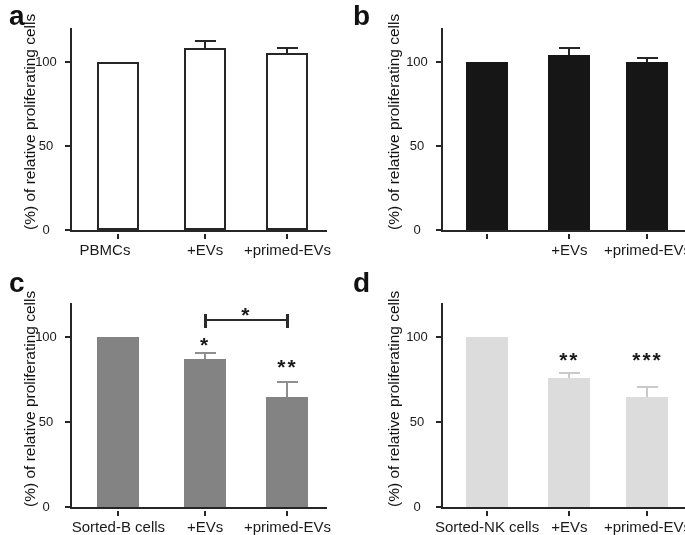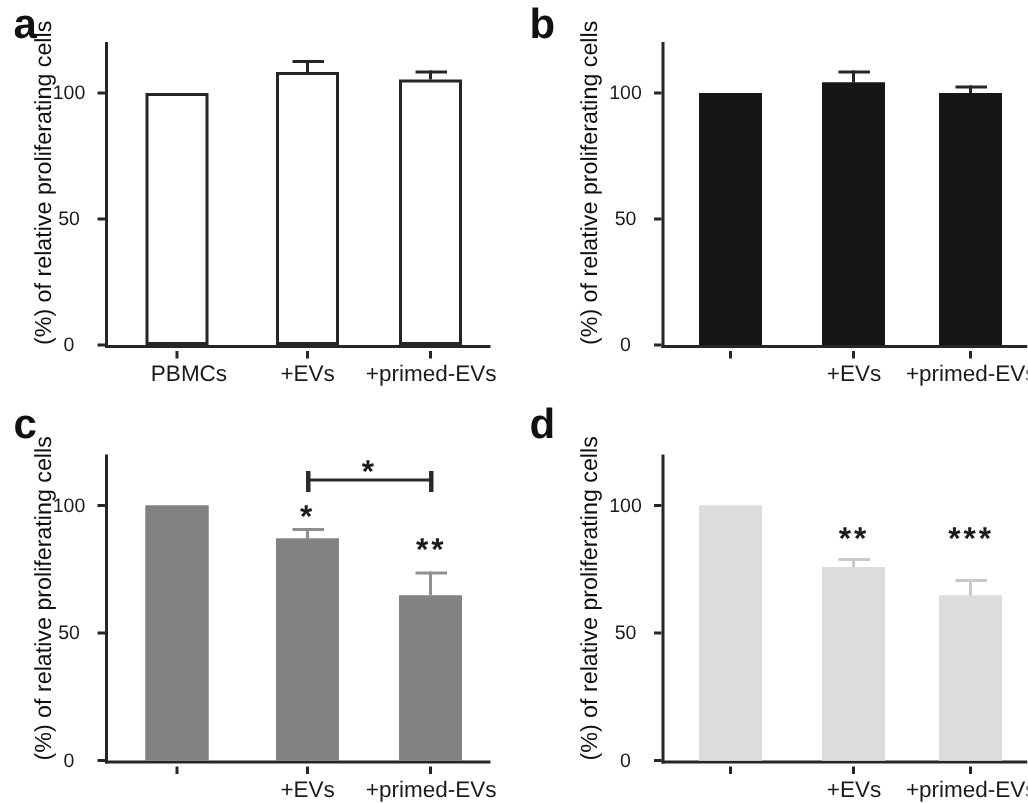--- a/index.html
+++ b/index.html
@@ -103,21 +103,21 @@
     <div class="ylabel" style="width: 202px; left: -71px; top: 119px;">(%) of relative proliferating cells</div>
     <div class="plot" style="left: 70px; top: 28px; width: 255px; height: 202px;">
         <div class="ytick" style="left: -7px; bottom: -1px;"></div>
         <span class="yticklab" style="bottom: -7px; position: absolute;">0</span>
         <div class="ytick" style="left: -7px; bottom: 83.1667px;"></div>
         <span class="yticklab" style="bottom: 77.1667px; position: absolute;">50</span>
         <div class="ytick" style="left: -7px; bottom: 167.333px;"></div>
         <span class="yticklab" style="bottom: 161.333px; position: absolute;">100</span>
         <div class="xtick" style="left: 45.41px; bottom: -9px;"></div>
         <div class="bar" style="left: 25.41px; width: 42px; height: 168.333px; background: rgb(255, 255, 255); border-color: rgb(38, 38, 38);"></div>
-        <span class="xlab" style="left: 54px; bottom: -28px;">PBMCs</span>
+        <span class="xlab" style="left: 33px; bottom: -28px;">PBMCs</span>
         <div class="xtick" style="left: 132.11px; bottom: -9px;"></div>
         <div class="bar" style="left: 112.11px; width: 42px; height: 181.8px; background: rgb(255, 255, 255); border-color: rgb(38, 38, 38);"></div>
         <div class="errline" style="left: 132.11px; bottom: 181.8px; height: 8.41667px; background: rgb(38, 38, 38);"></div>
         <div class="errcap" style="left: 122.61px; width: 21px; bottom: 188.217px; background: rgb(38, 38, 38);"></div>
         <span class="xlab" style="left: 133.11px; bottom: -28px;">+EVs</span>
         <div class="xtick" style="left: 214.475px; bottom: -9px;"></div>
         <div class="bar" style="left: 194.475px; width: 42px; height: 176.75px; background: rgb(255, 255, 255); border-color: rgb(38, 38, 38);"></div>
         <div class="errline" style="left: 214.475px; bottom: 176.75px; height: 6.73333px; background: rgb(38, 38, 38);"></div>
         <div class="errcap" style="left: 204.975px; width: 21px; bottom: 181.483px; background: rgb(38, 38, 38);"></div>
         <span class="xlab" style="left: 215.475px; bottom: -28px;">+primed-EVs</span>
@@ -154,20 +154,21 @@
     <div class="ylabel" style="width: 204px; left: -72px; top: 128px;">(%) of relative proliferating cells</div>
     <div class="plot" style="left: 70px; top: 36px; width: 255px; height: 204px;">
         <div class="ytick" style="left: -7px; bottom: -1px;"></div>
         <span class="yticklab" style="bottom: -7px; position: absolute;">0</span>
         <div class="ytick" style="left: -7px; bottom: 84px;"></div>
         <span class="yticklab" style="bottom: 78px; position: absolute;">50</span>
         <div class="ytick" style="left: -7px; bottom: 169px;"></div>
         <span class="yticklab" style="bottom: 163px; position: absolute;">100</span>
         <div class="xtick" style="left: 45.41px; bottom: -9px;"></div>
         <div class="bar" style="left: 25.41px; width: 42px; height: 170px; background: rgb(131, 131, 131); border-color: rgb(131, 131, 131);"></div>
+        <span class="xlab" style="left: 46.41px; bottom: -28px;">Sorted-B cells</span>
         <div class="xtick" style="left: 132.11px; bottom: -9px;"></div>
         <div class="bar" style="left: 112.11px; width: 42px; height: 147.9px; background: rgb(131, 131, 131); border-color: rgb(131, 131, 131);"></div>
         <div class="errline" style="left: 132.11px; bottom: 147.9px; height: 6.8px; background: rgb(143, 143, 143);"></div>
         <div class="errcap" style="left: 122.61px; width: 21px; bottom: 152.7px; background: rgb(143, 143, 143);"></div>
         <span class="xlab" style="left: 133.11px; bottom: -28px;">+EVs</span>
         <div class="xtick" style="left: 214.475px; bottom: -9px;"></div>
         <div class="bar" style="left: 194.475px; width: 42px; height: 110.5px; background: rgb(131, 131, 131); border-color: rgb(131, 131, 131);"></div>
         <div class="errline" style="left: 214.475px; bottom: 110.5px; height: 15.3px; background: rgb(143, 143, 143);"></div>
         <div class="errcap" style="left: 204.975px; width: 21px; bottom: 123.8px; background: rgb(143, 143, 143);"></div>
         <span class="xlab" style="left: 215.475px; bottom: -28px;">+primed-EVs</span>
@@ -185,20 +186,21 @@
     <div class="ylabel" style="width: 204px; left: -50px; top: 128px;">(%) of relative proliferating cells</div>
     <div class="plot" style="left: 99px; top: 36px; width: 242px; height: 204px;">
         <div class="ytick" style="left: -7px; bottom: -1px;"></div>
         <span class="yticklab" style="bottom: -7px; position: absolute;">0</span>
         <div class="ytick" style="left: -7px; bottom: 84px;"></div>
         <span class="yticklab" style="bottom: 78px; position: absolute;">50</span>
         <div class="ytick" style="left: -7px; bottom: 169px;"></div>
         <span class="yticklab" style="bottom: 163px; position: absolute;">100</span>
         <div class="xtick" style="left: 43.044px; bottom: -9px;"></div>
         <div class="bar" style="left: 23.044px; width: 42px; height: 170px; background: rgb(220, 220, 220); border-color: rgb(220, 220, 220);"></div>
+        <span class="xlab" style="left: 44.044px; bottom: -28px;">Sorted-NK cells</span>
         <div class="xtick" style="left: 125.324px; bottom: -9px;"></div>
         <div class="bar" style="left: 105.324px; width: 42px; height: 129.2px; background: rgb(220, 220, 220); border-color: rgb(220, 220, 220);"></div>
         <div class="errline" style="left: 125.324px; bottom: 129.2px; height: 5.95px; background: rgb(201, 201, 201);"></div>
         <div class="errcap" style="left: 115.824px; width: 21px; bottom: 133.15px; background: rgb(201, 201, 201);"></div>
         <span class="xlab" style="left: 126.324px; bottom: -28px;">+EVs</span>
         <div class="xtick" style="left: 203.49px; bottom: -9px;"></div>
         <div class="bar" style="left: 183.49px; width: 42px; height: 110.5px; background: rgb(220, 220, 220); border-color: rgb(220, 220, 220);"></div>
         <div class="errline" style="left: 203.49px; bottom: 110.5px; height: 10.2px; background: rgb(201, 201, 201);"></div>
         <div class="errcap" style="left: 193.99px; width: 21px; bottom: 118.7px; background: rgb(201, 201, 201);"></div>
         <span class="xlab" style="left: 204.49px; bottom: -28px;">+primed-EVs</span>

